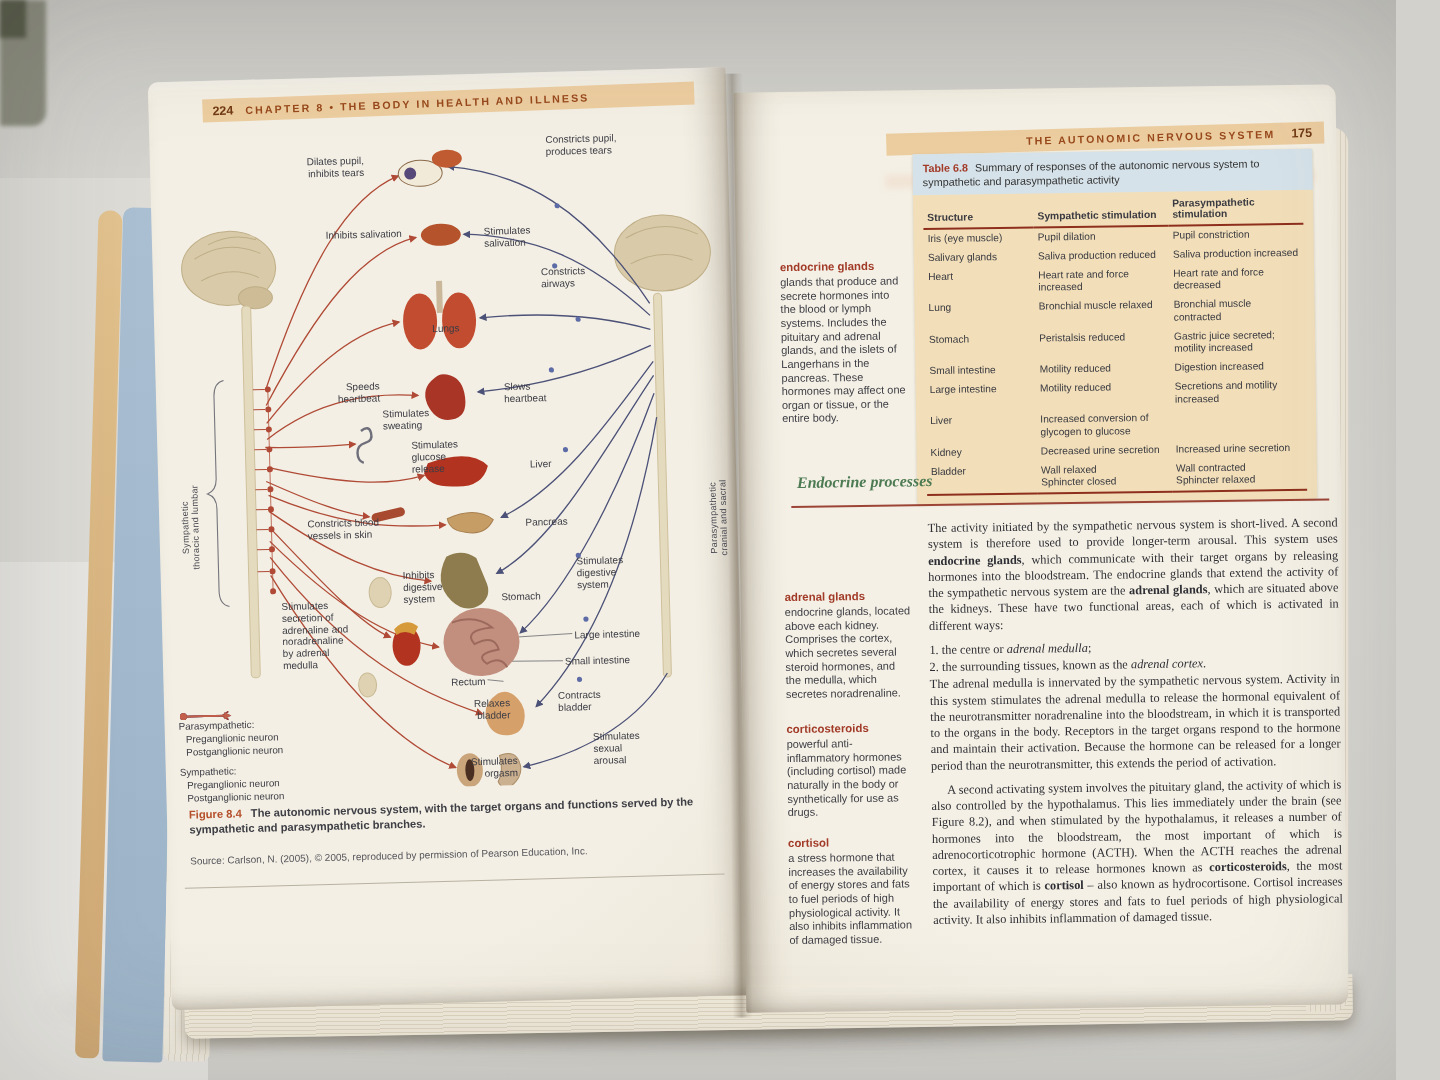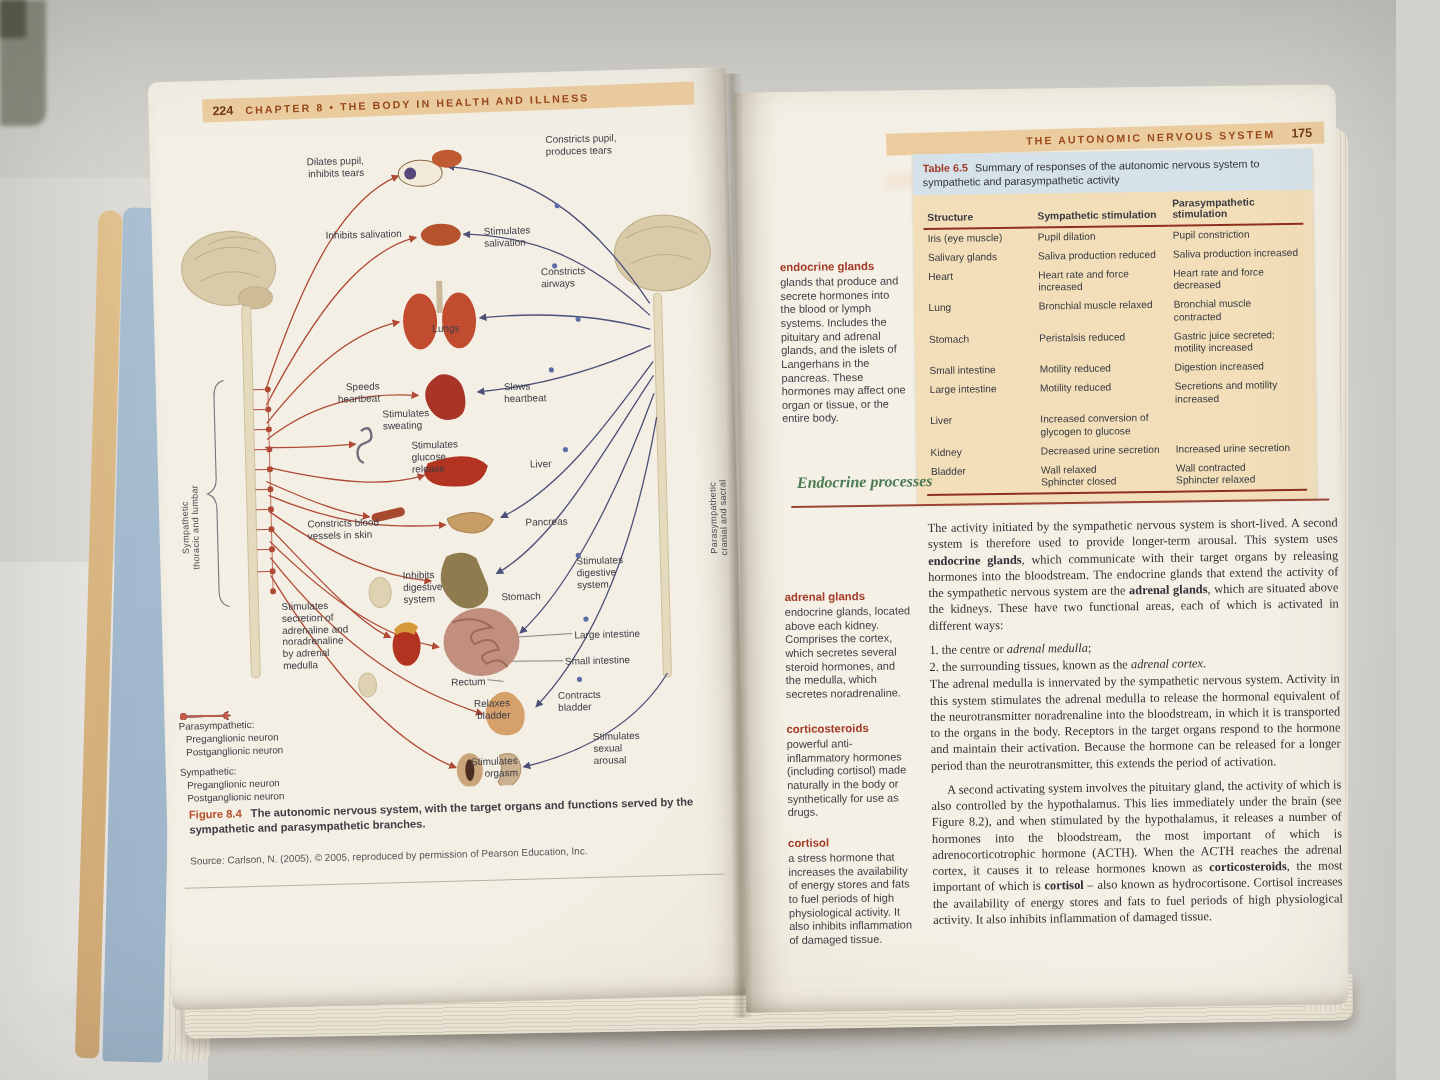--- a/index.html
+++ b/index.html
@@ -333,21 +333,21 @@
 
     <div class="abs page-right">
       <div class="abs show-through"></div>
       <div class="abs band-right">
         <span class="band-head">THE AUTONOMIC NERVOUS SYSTEM</span>
         <span class="band-num">175</span>
       </div>
 
       <div class="abs table-panel">
         <div class="table-title">
-          <span class="tlabel">Table 6.5</span><span>Summary of responses of the autonomic nervous system to sympathetic and parasympathetic activity</span>
+          <span class="tlabel">Table 6.8</span><span>Summary of responses of the autonomic nervous system to sympathetic and parasympathetic activity</span>
         </div>
         <table class="ans-table">
           <thead>
             <tr>
               <th>Structure</th>
               <th>Sympathetic stimulation</th>
               <th>Parasympathetic stimulation</th>
             </tr>
           </thead>
           <tbody id="ans-table-body">

